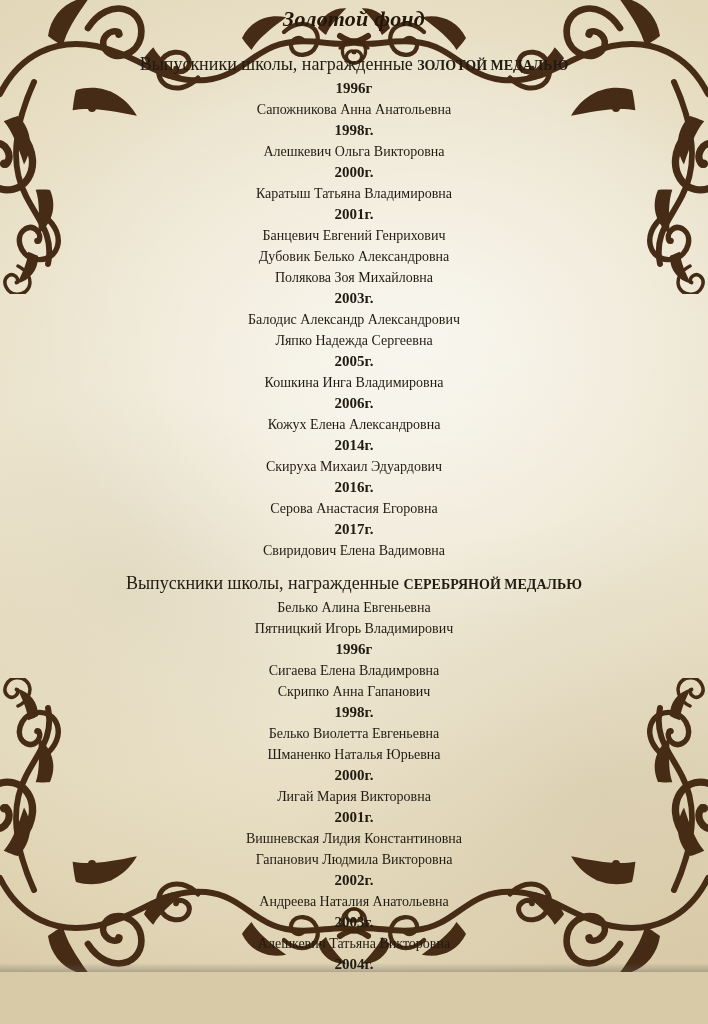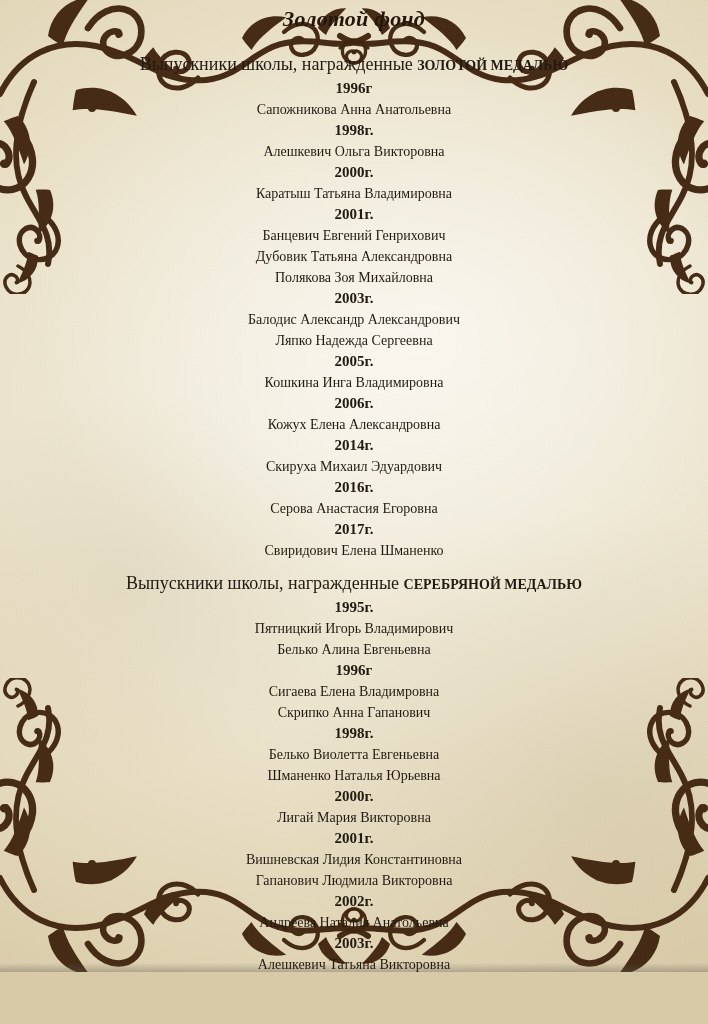--- a/index.html
+++ b/index.html
@@ -105,41 +105,40 @@
         <section class="section first">
           <div class="header"><span>Выпускники школы, награжденные </span><b>ЗОЛОТОЙ МЕДАЛЬЮ</b></div>
           <div class="entry year">1996г</div>
           <div class="entry name">Сапожникова Анна Анатольевна</div>
           <div class="entry year">1998г.</div>
           <div class="entry name">Алешкевич Ольга Викторовна</div>
           <div class="entry year">2000г.</div>
           <div class="entry name">Каратыш Татьяна Владимировна</div>
           <div class="entry year">2001г.</div>
           <div class="entry name">Банцевич Евгений Генрихович</div>
-          <div class="entry name">Дубовик Татьяна Александровна</div>
+          <div class="entry name">Дубовик Белько Александровна</div>
           <div class="entry name">Полякова Зоя Михайловна</div>
           <div class="entry year">2003г.</div>
           <div class="entry name">Балодис Александр Александрович</div>
           <div class="entry name">Ляпко Надежда Сергеевна</div>
           <div class="entry year">2005г.</div>
           <div class="entry name">Кошкина Инга Владимировна</div>
           <div class="entry year">2006г.</div>
           <div class="entry name">Кожух Елена Александровна</div>
           <div class="entry year">2014г.</div>
           <div class="entry name">Скируха Михаил Эдуардович</div>
           <div class="entry year">2016г.</div>
           <div class="entry name">Серова Анастасия Егоровна</div>
           <div class="entry year">2017г.</div>
-          <div class="entry name">Свиридович Елена Шманенко</div>
+          <div class="entry name">Свиридович Елена Вадимовна</div>
         </section>
         <section class="section next">
           <div class="header"><span>Выпускники школы, награжденные </span><b>СЕРЕБРЯНОЙ МЕДАЛЬЮ</b></div>
-          <div class="entry year">1995г.</div>
+          <div class="entry name">Белько Алина Евгеньевна</div>
           <div class="entry name">Пятницкий Игорь Владимирович</div>
-          <div class="entry name">Белько Алина Евгеньевна</div>
           <div class="entry year">1996г</div>
           <div class="entry name">Сигаева Елена Владимровна</div>
           <div class="entry name">Скрипко Анна Гапанович</div>
           <div class="entry year">1998г.</div>
           <div class="entry name">Белько Виолетта Евгеньевна</div>
           <div class="entry name">Шманенко Наталья Юрьевна</div>
           <div class="entry year">2000г.</div>
           <div class="entry name">Лигай Мария Викторовна</div>
           <div class="entry year">2001г.</div>
           <div class="entry name">Вишневская Лидия Константиновна</div>

